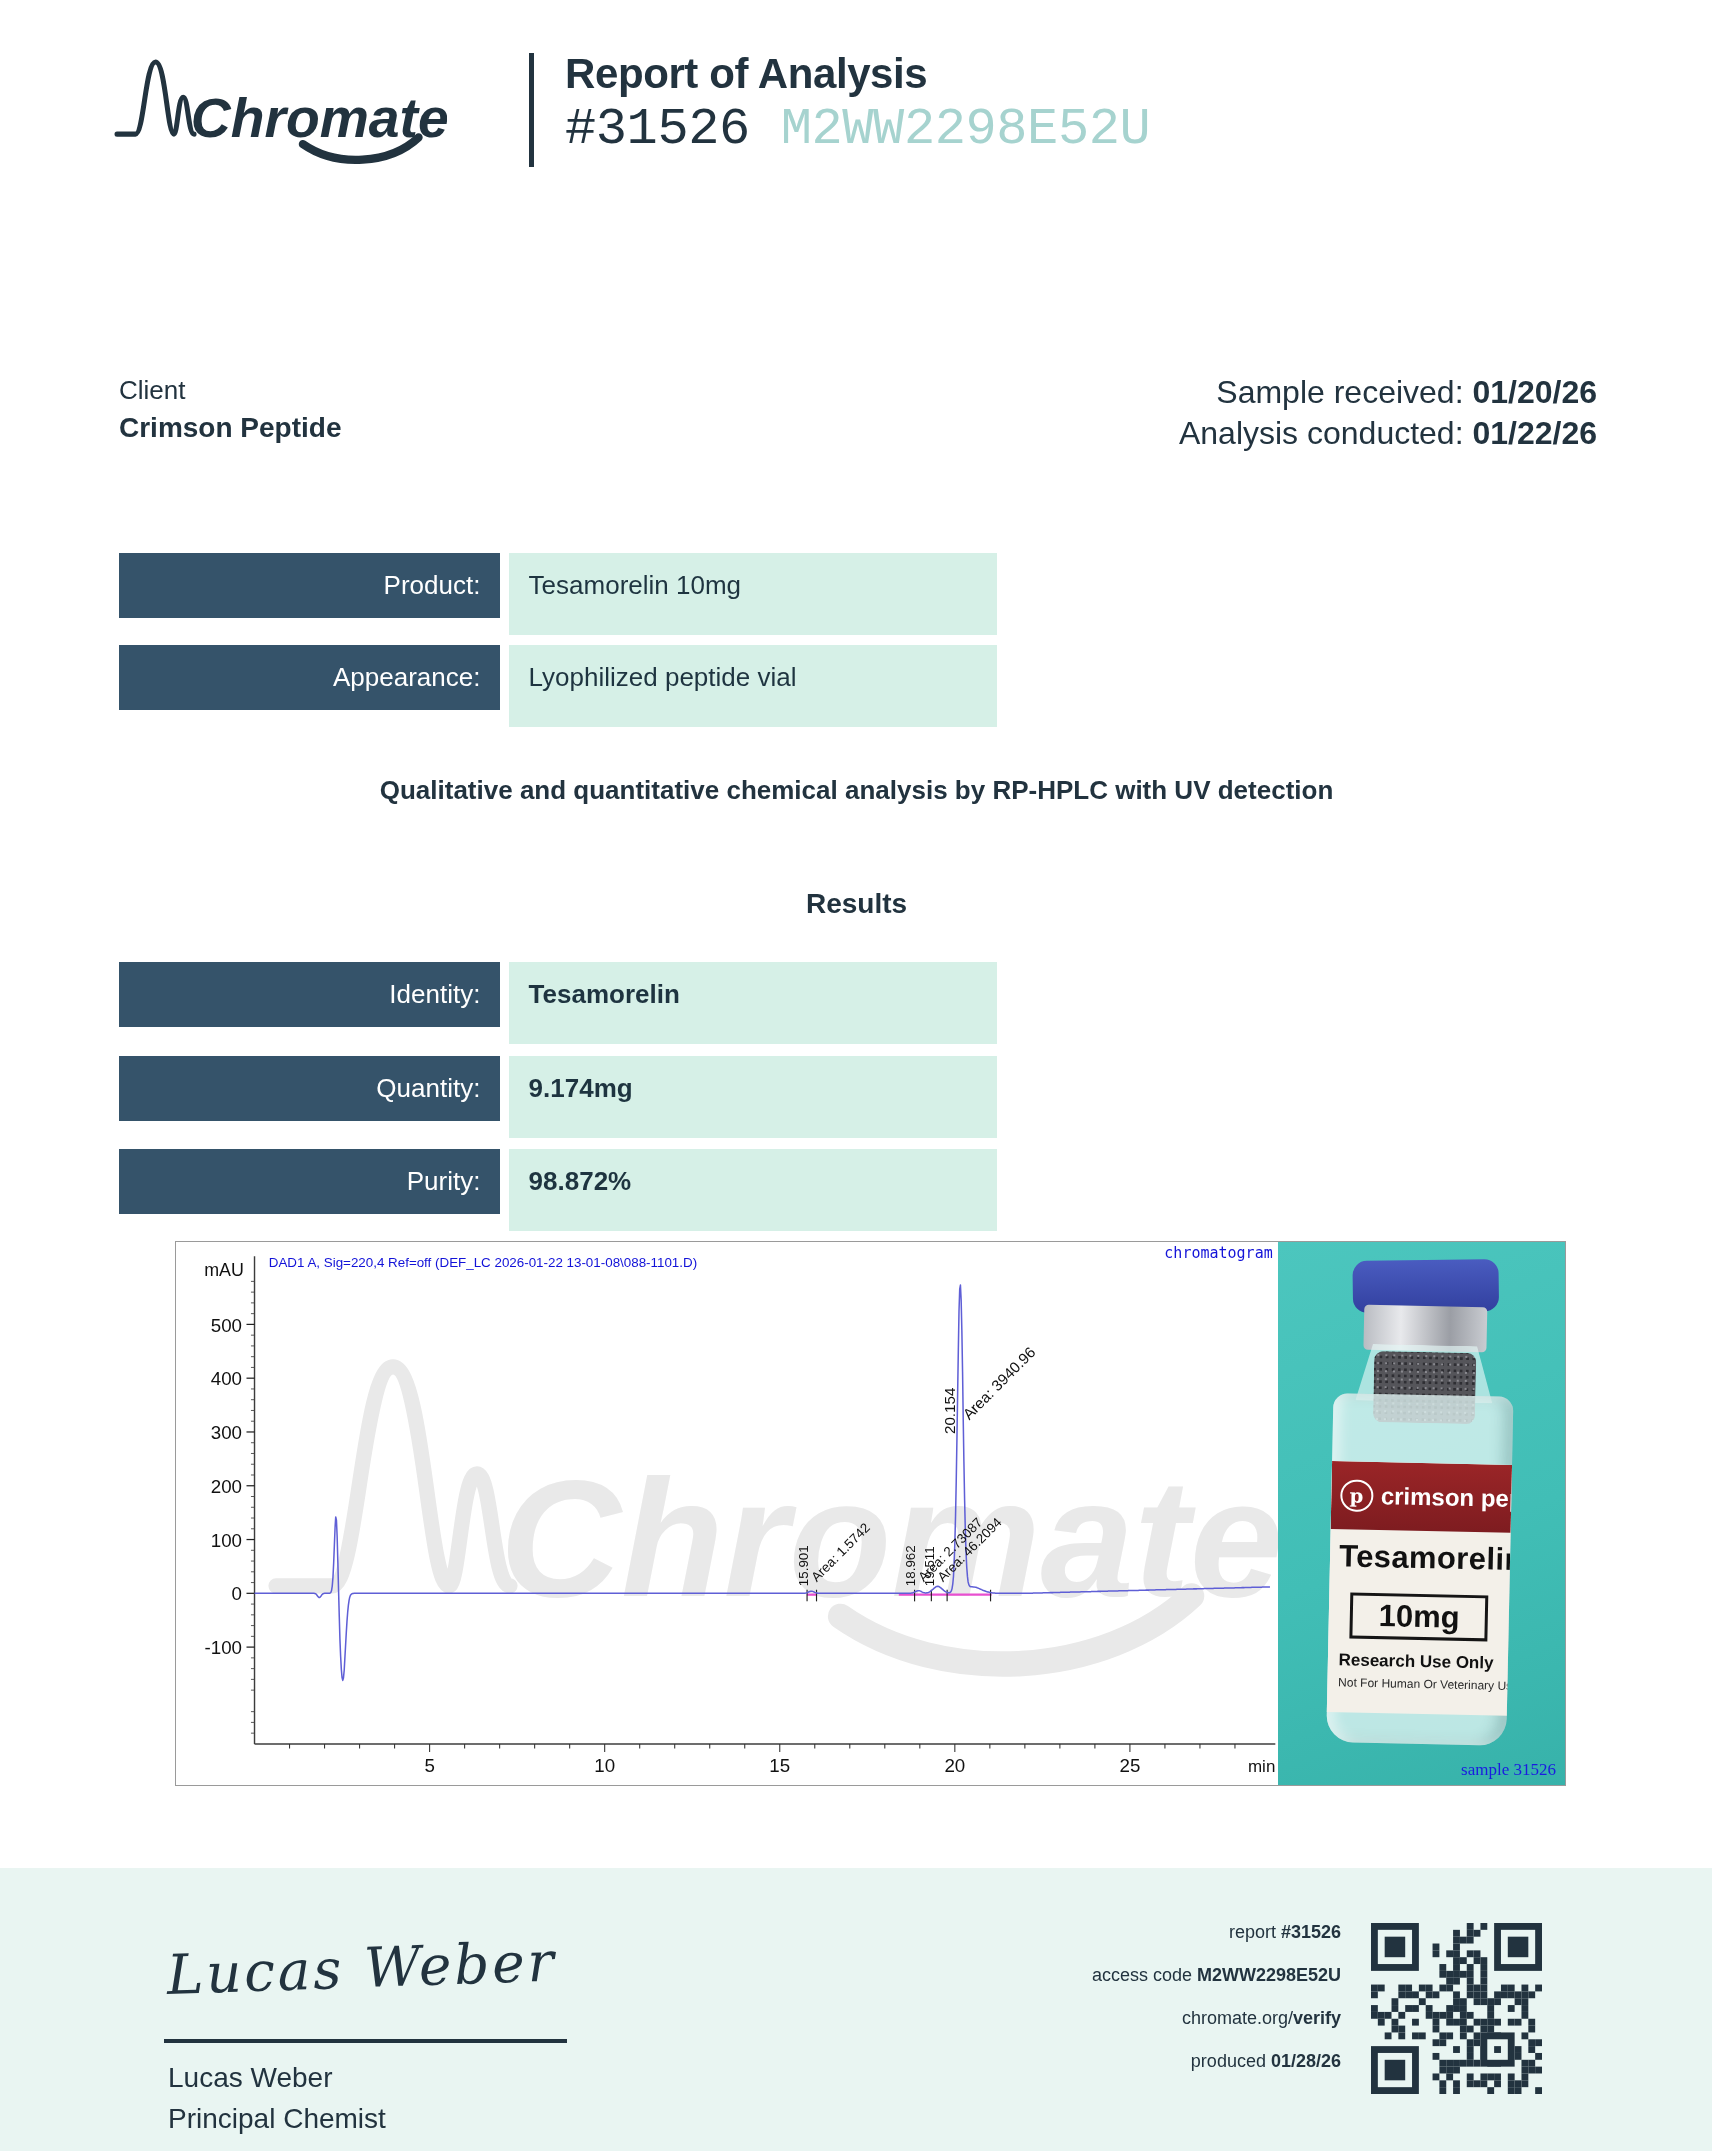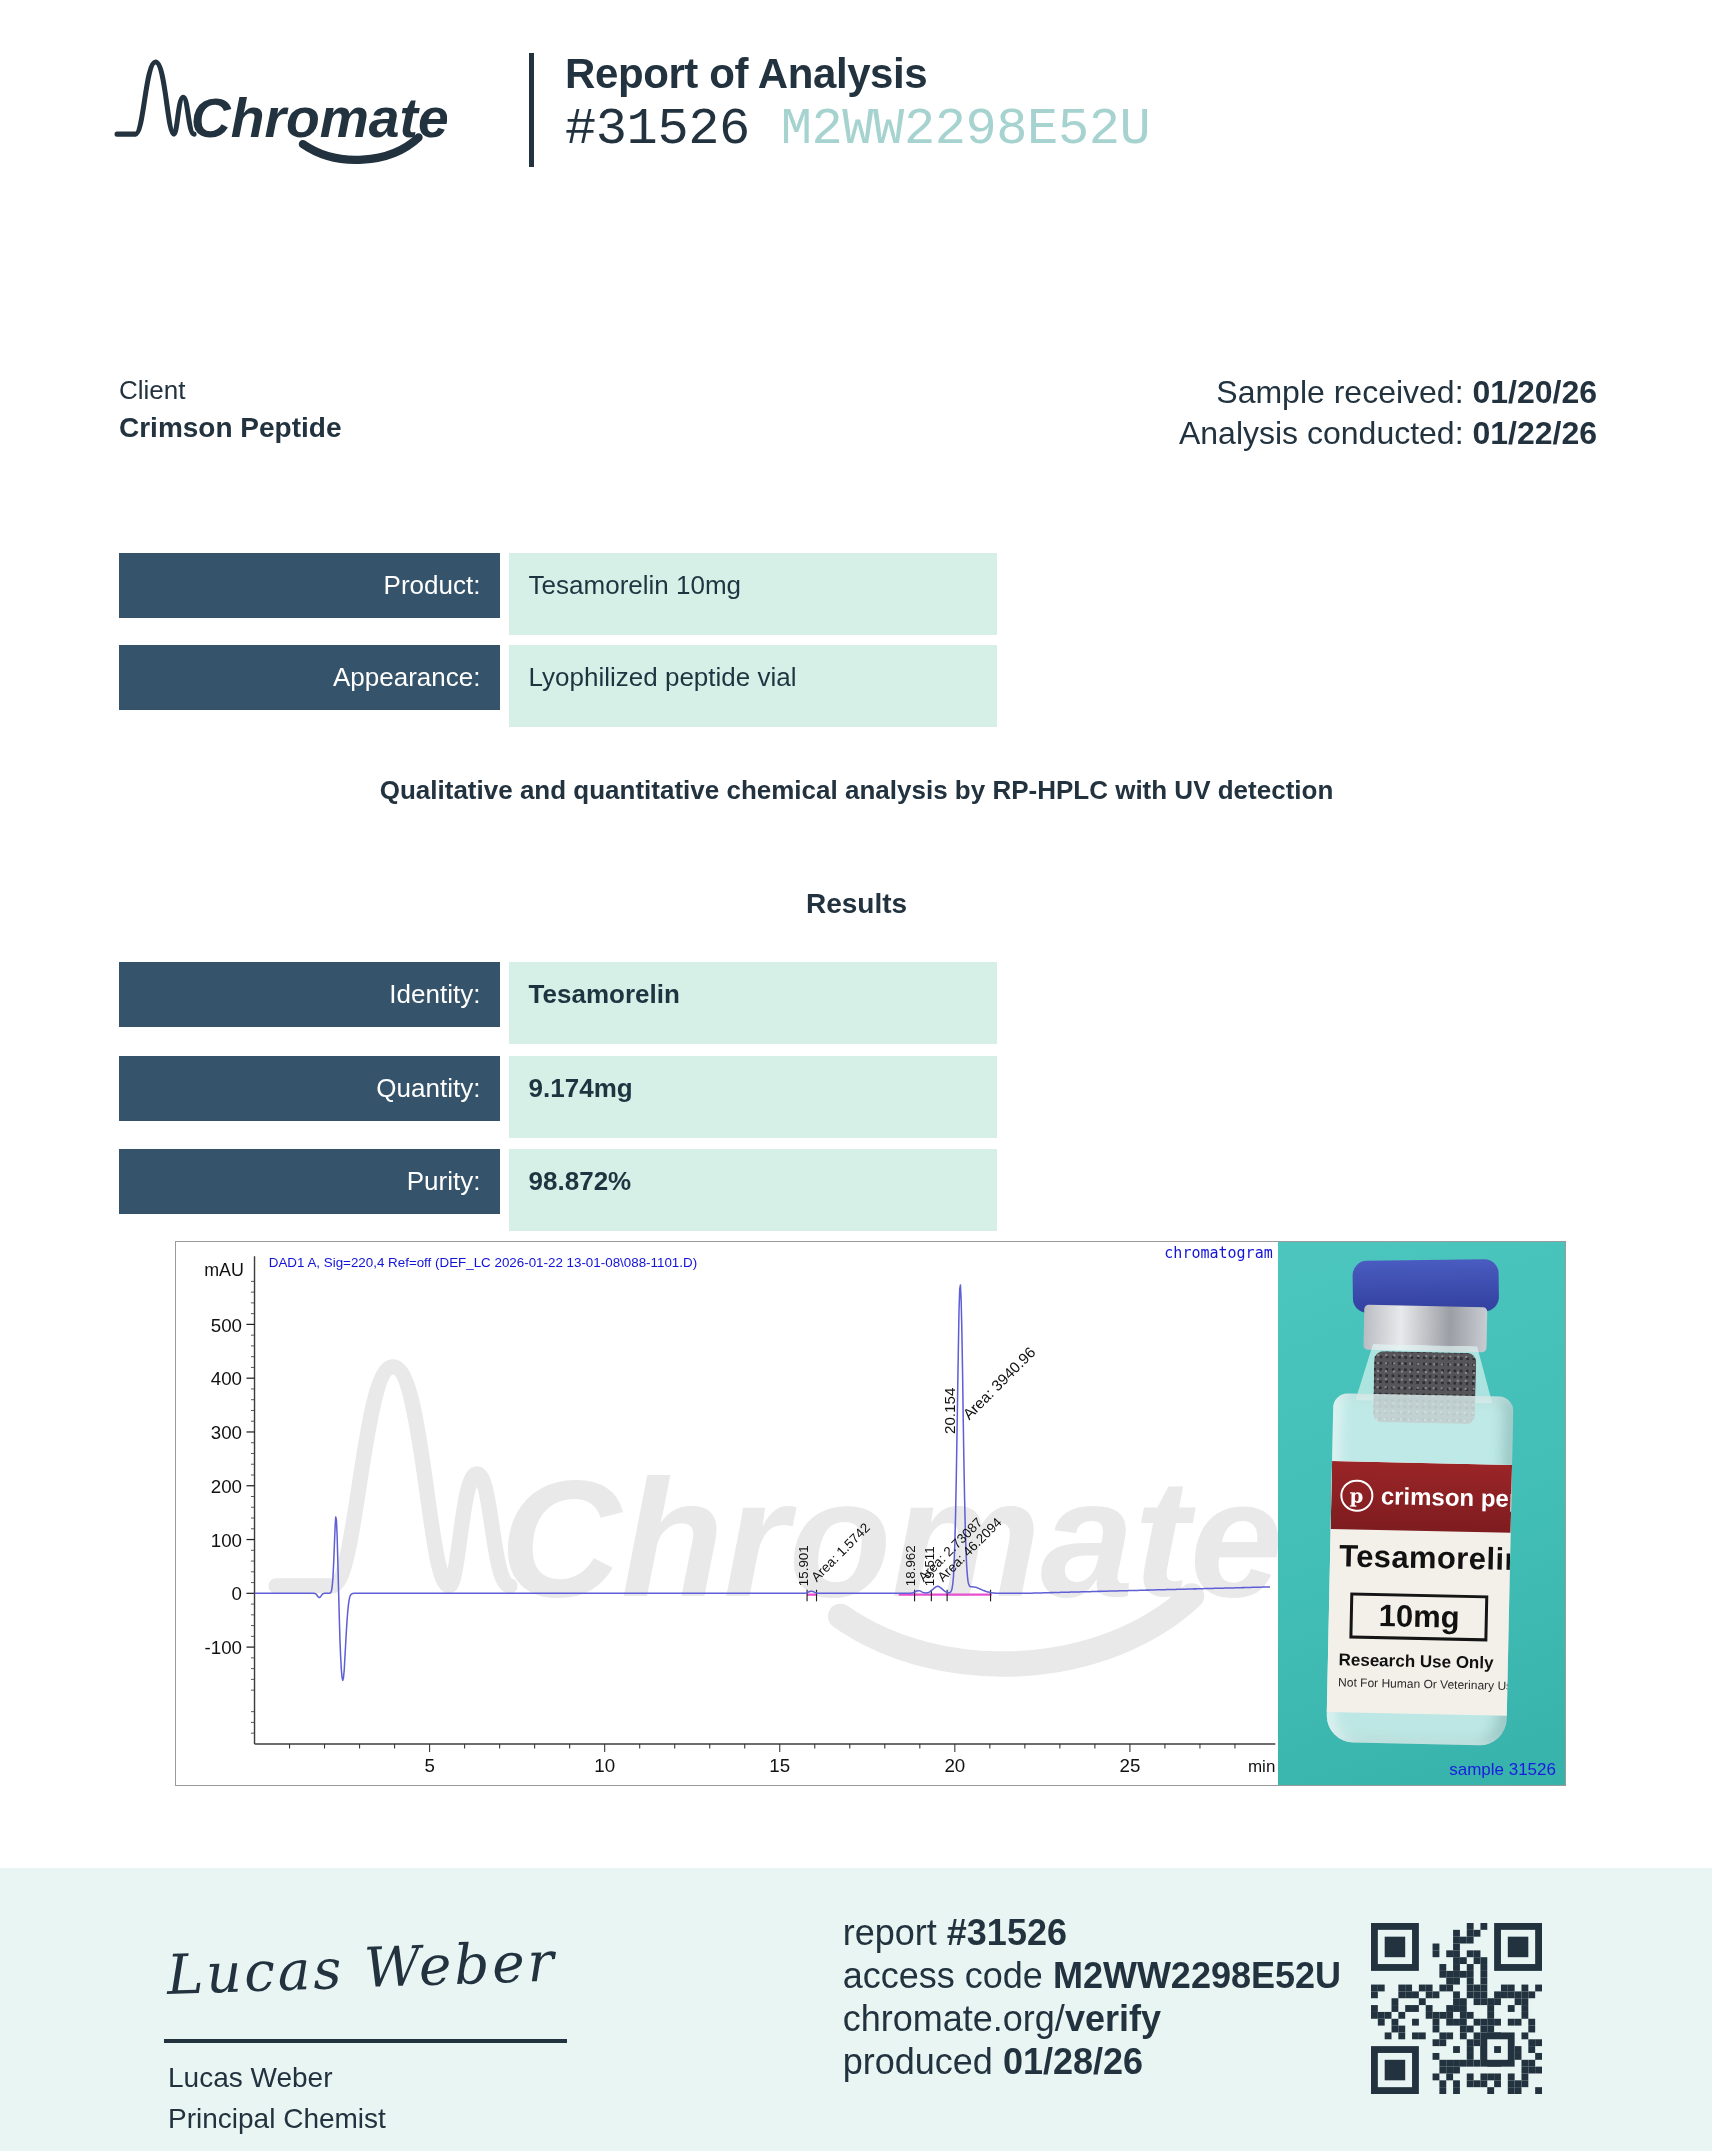--- a/index.html
+++ b/index.html
@@ -57,29 +57,29 @@
   .vial-label{position:absolute;left:53px;top:221px;width:180px;height:251px;background:#f3f0e9;overflow:hidden;}
   .label-band{height:68px;background:linear-gradient(180deg,#9a2527,#7e1c20);display:flex;align-items:center;
     padding-left:9px;gap:8px;overflow:hidden;}
   .brand-mark{flex:0 0 auto;width:28.5px;height:28.5px;border:2.7px solid #fff;border-radius:50%;color:#fff;
     font-size:19.6px;font-weight:bold;display:flex;align-items:center;justify-content:center;font-family:"DejaVu Serif",serif;}
   .brand-text{color:#fff;font-size:24px;font-weight:bold;white-space:nowrap;}
   .label-product{font-size:31px;font-weight:bold;color:#111;padding:9px 0 0 9px;white-space:nowrap;overflow:hidden;letter-spacing:0.4px;}
   .label-dose{margin:18px 0 0 21.4px;width:132px;border:3.6px solid #151515;text-align:center;font-size:31px;font-weight:bold;color:#111;padding:1.8px 0;}
   .label-ruo{margin:12.5px 0 0 10.7px;font-size:17px;font-weight:bold;color:#111;white-space:nowrap;}
   .label-warn{margin:5.3px 0 0 10.7px;font-size:12px;color:#2a2a2a;white-space:nowrap;}
-  .sample-caption{position:absolute;right:9px;bottom:5.3px;font-family:Liberation Sans, sans-serif;font-size:17px;color:#1b1be0;}
+  .sample-caption{position:absolute;right:9px;bottom:5.3px;font-family:Liberation Serif, serif;font-size:17px;color:#1b1be0;}
 
   
   .footer{position:absolute;left:0;top:1868px;width:100%;height:283px;background:#e9f5f2;}
   .signature{position:absolute;left:168px;top:75px;font-family:"DejaVu Serif",serif;font-style:italic;
     font-size:55px;letter-spacing:2.7px;color:#22333f;transform:rotate(-2deg);transform-origin:left bottom;white-space:nowrap;}
   .sig-line{position:absolute;left:164px;top:171px;width:403px;height:3.6px;background:#22333f;}
   .sig-name{position:absolute;left:168px;top:189px;font-size:28px;line-height:41px;}
-  .footer-info{position:absolute;right:372px;top:43px;text-align:left;font-size:36px;line-height:43px;}
+  .footer-info{position:absolute;right:372px;top:43px;text-align:right;font-size:18px;line-height:43px;}
   .footer-info b{font-weight:bold;}
   .qr{position:absolute;left:1371px;top:55px;width:171px;height:171px;}
 </style>
 </head>
 <body>
 
 <svg width="0" height="0" style="position:absolute" aria-hidden="true">
   <defs>
     <symbol id="logo" viewBox="0 0 400 140">
       <path d="M6,100 H28 C38,100 40,14 52,14 C64,14 66,100 74,100 C78,100 79,56 85,56 C91,56 91,100 98,100" fill="none" stroke="currentColor" stroke-width="6" stroke-linecap="round"></path>

